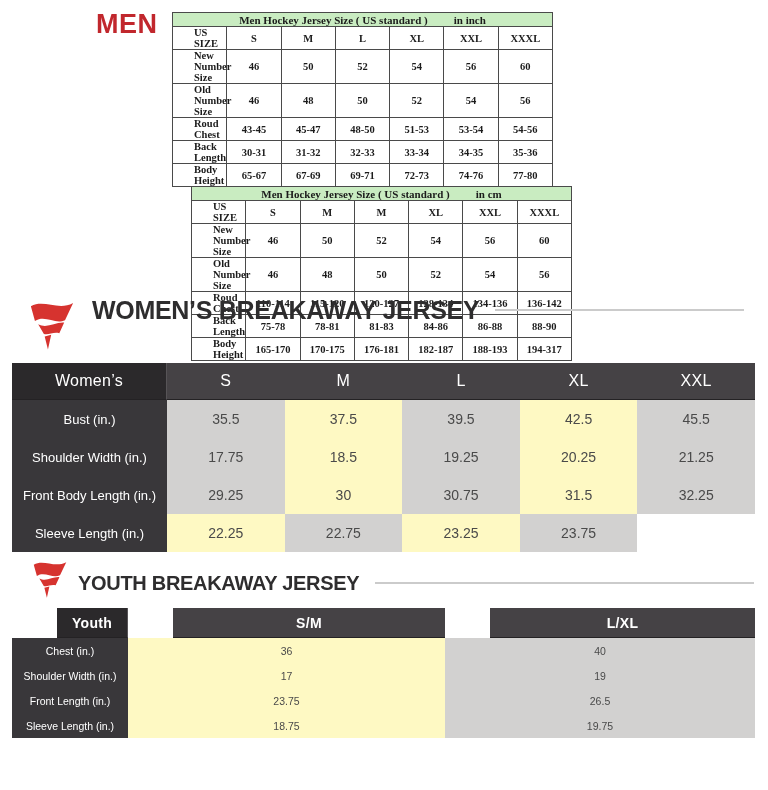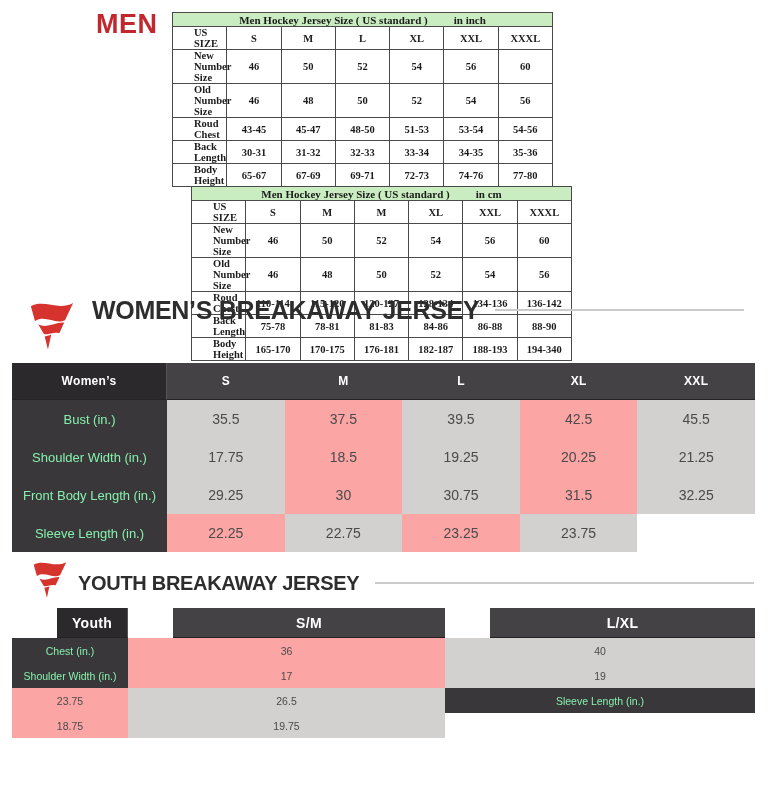--- a/index.html
+++ b/index.html
@@ -48,30 +48,30 @@
 
   
   .band { position:absolute; left:12px; width:743px; display:grid; }
   .band .cell {
     display:flex; align-items:center; justify-content:center;
     white-space:nowrap;
   }
   .band .corner { background:var(--corner-bg,#2b292b); color:#fff; border-right:1px solid #575457; }
   .band .hdr    { background:var(--header-bg,#454245); color:#fff; }
   .band .corner, .band .hdr { border-bottom:1px solid #242224; }
-  .band .rl     { background:var(--label-bg,#39373a); color:#86efac; }
+  .band .rl     { background:var(--label-bg,#39373a); color:#ffffff; }
   .band .g      { background:var(--stripe-gray,#d2d1d0); }
-  .band .w      { background:#fca5a5; }
+  .band .w      { background:#fef9c3; }
   .band .val    { color:#4a4a4a; }
 
   .w-table {
     top:363px; grid-template-columns:155px repeat(5,1fr);
     grid-template-rows:37px repeat(4,38px);
   }
-  .w-table .corner, .w-table .hdr { font-size:12px; font-weight:700; letter-spacing:.3px; }
+  .w-table .corner, .w-table .hdr { font-size:16px; font-weight:400; letter-spacing:.3px; }
   .w-table .rl  { font-size:13px; }
   .w-table .val { font-size:14px; }
 
   .y-table {
     top:608px; grid-template-columns:116px 317px 310px;
     grid-template-rows:30px repeat(4,25px);
   }
   .y-table .corner, .y-table .hdr { font-size:14px; font-weight:600; letter-spacing:.3px;margin-left:45px; }
   .y-table .rl  { font-size:10.5px; }
   .y-table .val { font-size:10.5px; }
@@ -194,21 +194,21 @@
             <td>86-88</td>
             <td>88-90</td>
           </tr>
           <tr>
             <td class="lbl">Body Height</td>
             <td>165-170</td>
             <td>170-175</td>
             <td>176-181</td>
             <td>182-187</td>
             <td>188-193</td>
-            <td>194-340</td>
+            <td>194-317</td>
           </tr>
         </tbody>
       </table>
     </div>
 
   <svg class="logo logo-w" viewBox="0 0 64 64" aria-hidden="true">
     <path class="logo-fill" d="M6 9 C22 0 40 15 58 5 L48 26 C36 32 24 19 11 27 Z" fill="#d6332f"></path>
     <path class="logo-fill" d="M15 31 C26 37 36 28 47 29 L41 42 C33 40 28 45 22 43 Z" fill="#d6332f"></path>
     <path class="logo-fill" d="M23 46 L31 44 L27 62 Z" fill="#d6332f"></path>
   </svg>
@@ -260,20 +260,21 @@
   <div class="band y-table">
       <div class="cell corner">Youth</div>
       <div class="cell hdr">S/M</div>
       <div class="cell hdr">L/XL</div>
       <div class="cell rl">Chest (in.)</div>
       <div class="cell val w">36</div>
       <div class="cell val g">40</div>
       <div class="cell rl">Shoulder Width (in.)</div>
       <div class="cell val w">17</div>
       <div class="cell val g">19</div>
+      <div class="cell rl">Front Length (in.)</div>
       <div class="cell val w">23.75</div>
       <div class="cell val g">26.5</div>
       <div class="cell rl">Sleeve Length (in.)</div>
       <div class="cell val w">18.75</div>
       <div class="cell val g">19.75</div>
     </div>
 
 </div>
 
 </body></html>

